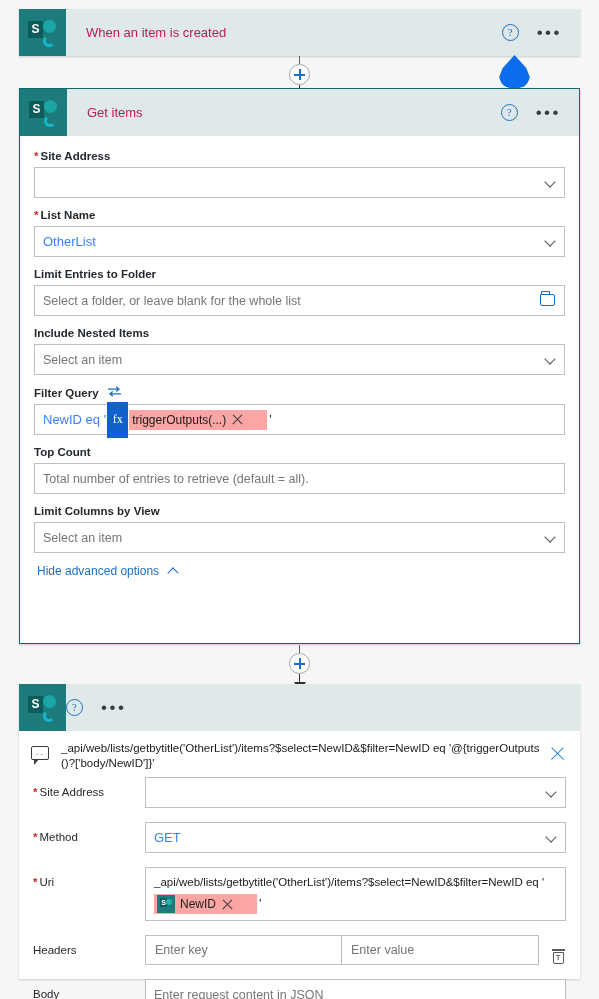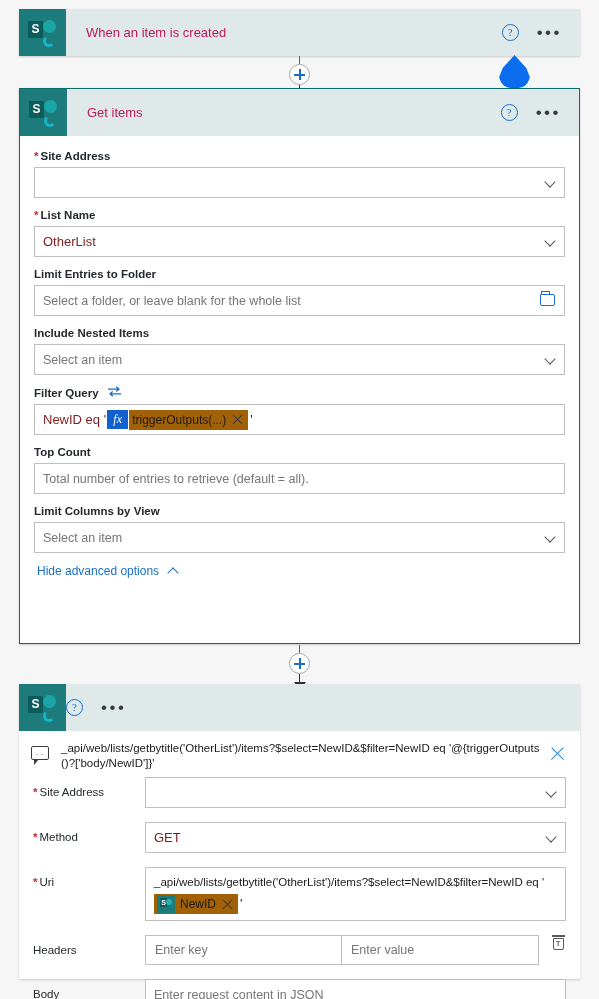--- a/index.html
+++ b/index.html
@@ -116,21 +116,21 @@
     position: relative;
     border: 1px solid #bfbfbf;
     background: #ffffff;
     height: 31px;
     display: flex;
     align-items: center;
     padding: 0 8px;
     font-size: 12.5px;
   }
   .ph { color: #767676; font-size: 12.5px; }
-  .val { color: #7f1d1d; font-size: 13px; }
+  .val { color: #3b82f6; font-size: 13px; }
   .chev {
     position: absolute;
     right: 10px; top: 50%;
     margin-top: -3px;
     width: 8px; height: 8px;
     border-right: 1.4px solid #555;
     border-bottom: 1.4px solid #555;
     transform: translateY(-2px) rotate(45deg);
   }
   .folder-icon {
@@ -150,32 +150,31 @@
     border-radius: 1px 1px 0 0;
   }
 
   
   .chip-fx {
     display: inline-flex;
     align-items: center;
     justify-content: center;
     background: #1060d0;
     color: #ffffff;
-    width: 21px; height: 19px;
-    font-style: italic;
+    width: 21px; height: 36px;
     font-size: 12px;
     font-family: "Liberation Serif", serif;
     margin: 0 1px;
   }
   .chip-body {
-    background: #a16207;
+    background: #fca5a5;
     display: inline-flex;
     align-items: center;
     height: 20px;
-    padding: 0 1px 0 3px;
+    padding: 0 20px 0 3px;
     font-size: 12px;
     color: #1b1b1b;
   }
   .chip-sp {
     width: 18px; height: 18px;
     background: #1e7b7b;
     position: relative;
     flex: 0 0 18px;
     margin-right: 5px;
   }
@@ -341,21 +340,21 @@
   }
   .h-ctrl { flex: 1 1 auto; position: relative; }
   .uri-box {
     border: 1px solid #bfbfbf;
     background: #fff;
     padding: 7px 8px 6px 8px;
     min-height: 48px;
   }
   .uri-line1 { font-size: 11.5px; color: #1b1b1b; line-height: 15px; word-break: break-all; }
   .uri-line2 { display: flex; align-items: center; margin-top: 4px; }
-  .kv-row { display: flex; align-items: flex-start; }
+  .kv-row { display: flex; align-items: flex-end; }
   .kv-in {
     border: 1px solid #bfbfbf;
     background: #fff;
     height: 30px;
     display: flex;
     align-items: center;
     padding: 0 9px;
     flex: 1 1 50%;
   }
   .kv-in + .kv-in { border-left: none; }

